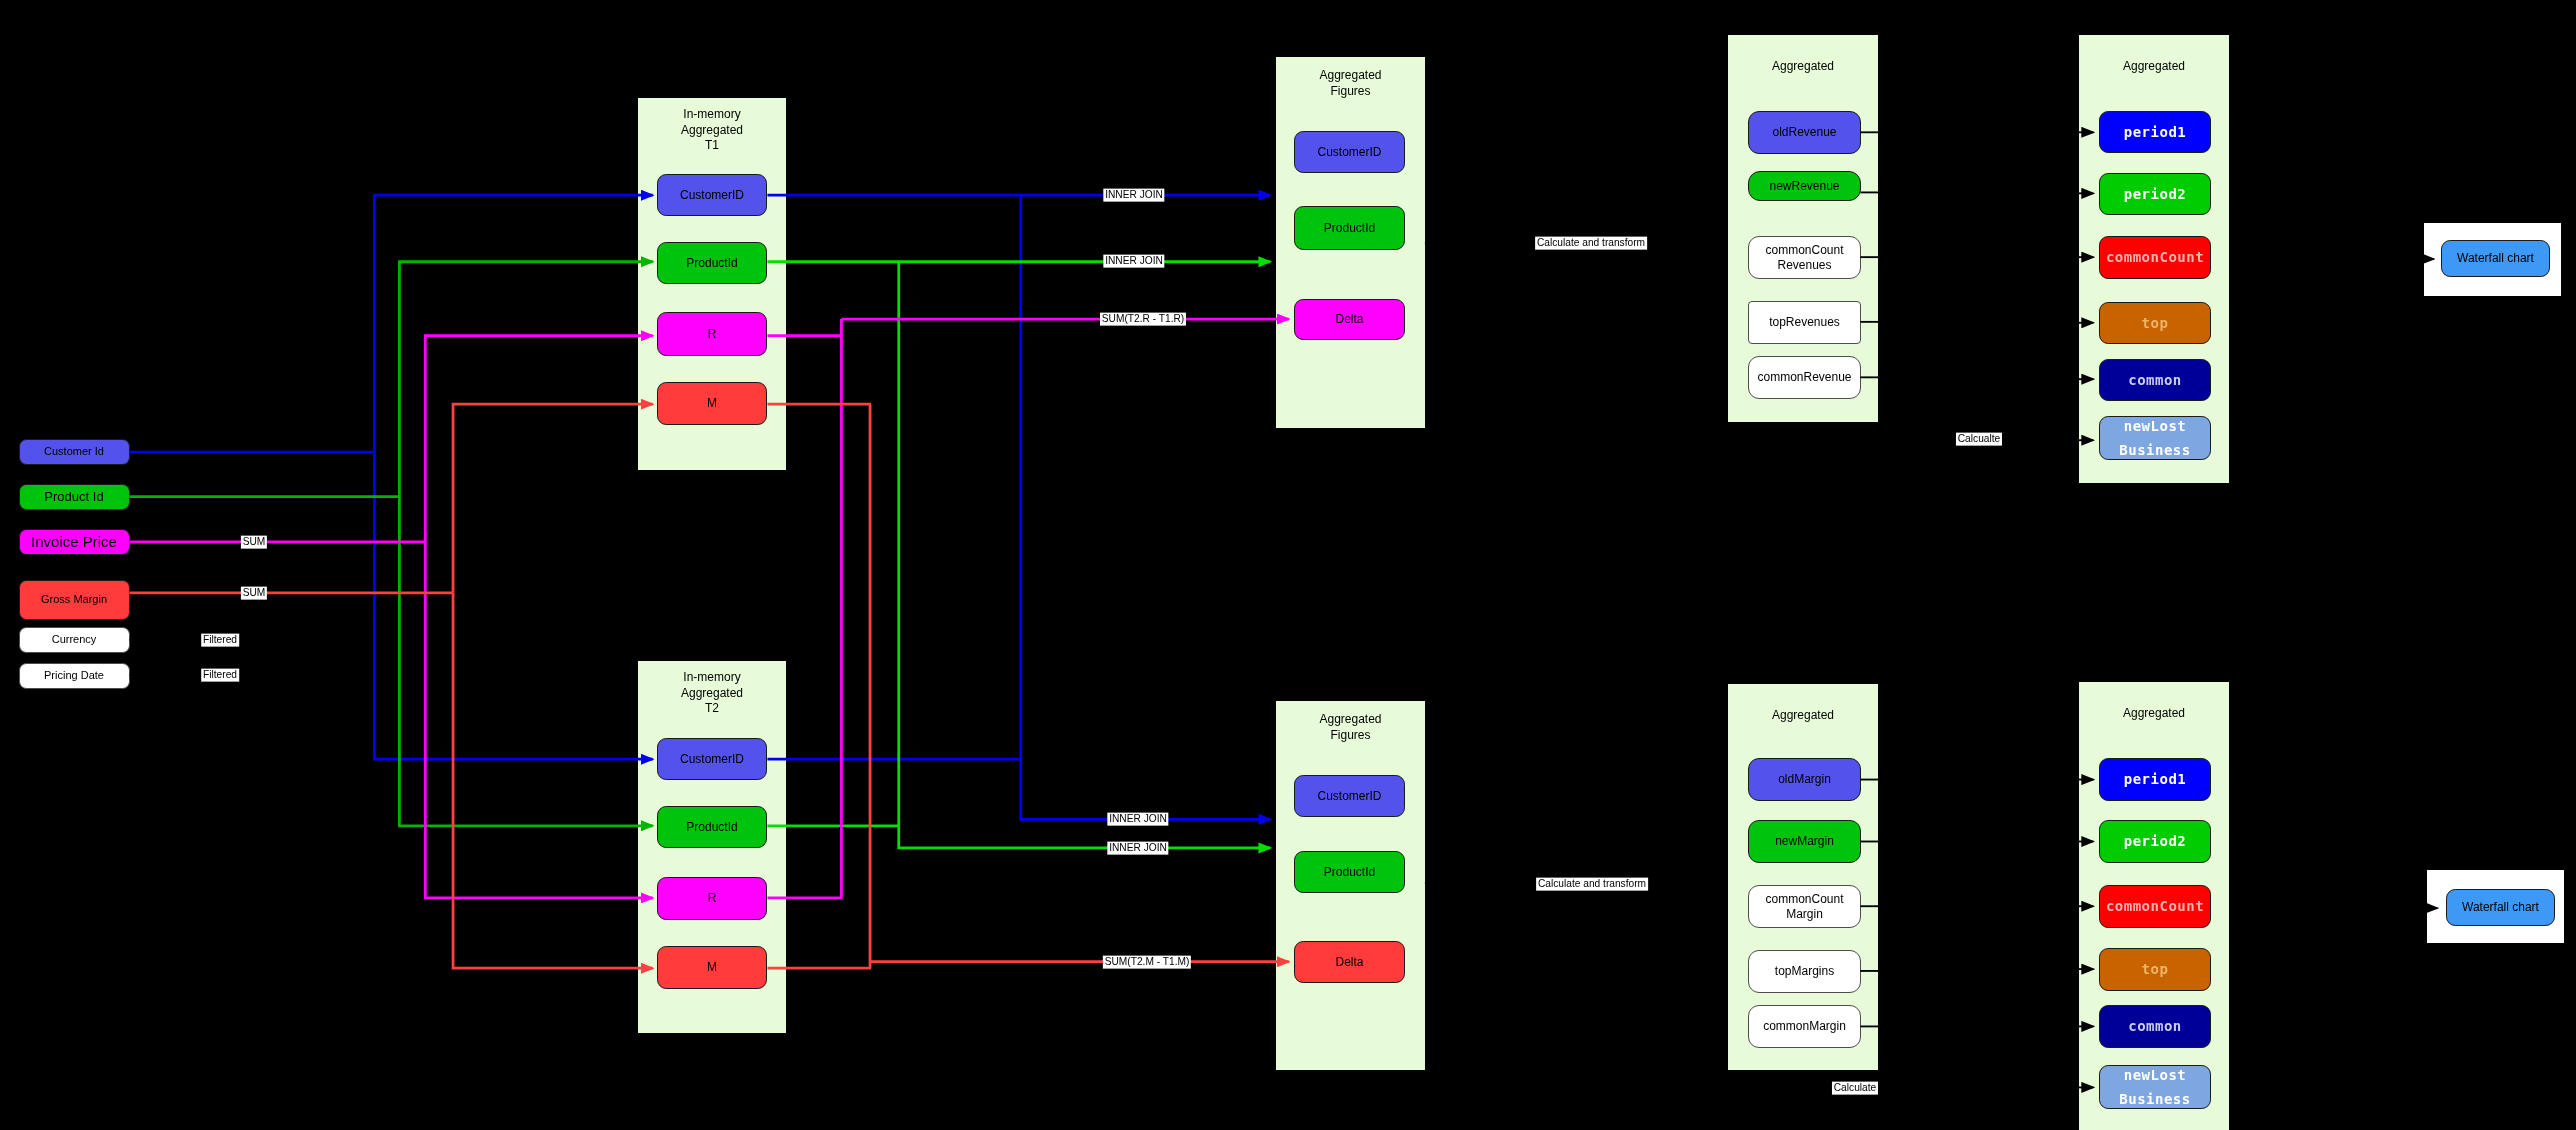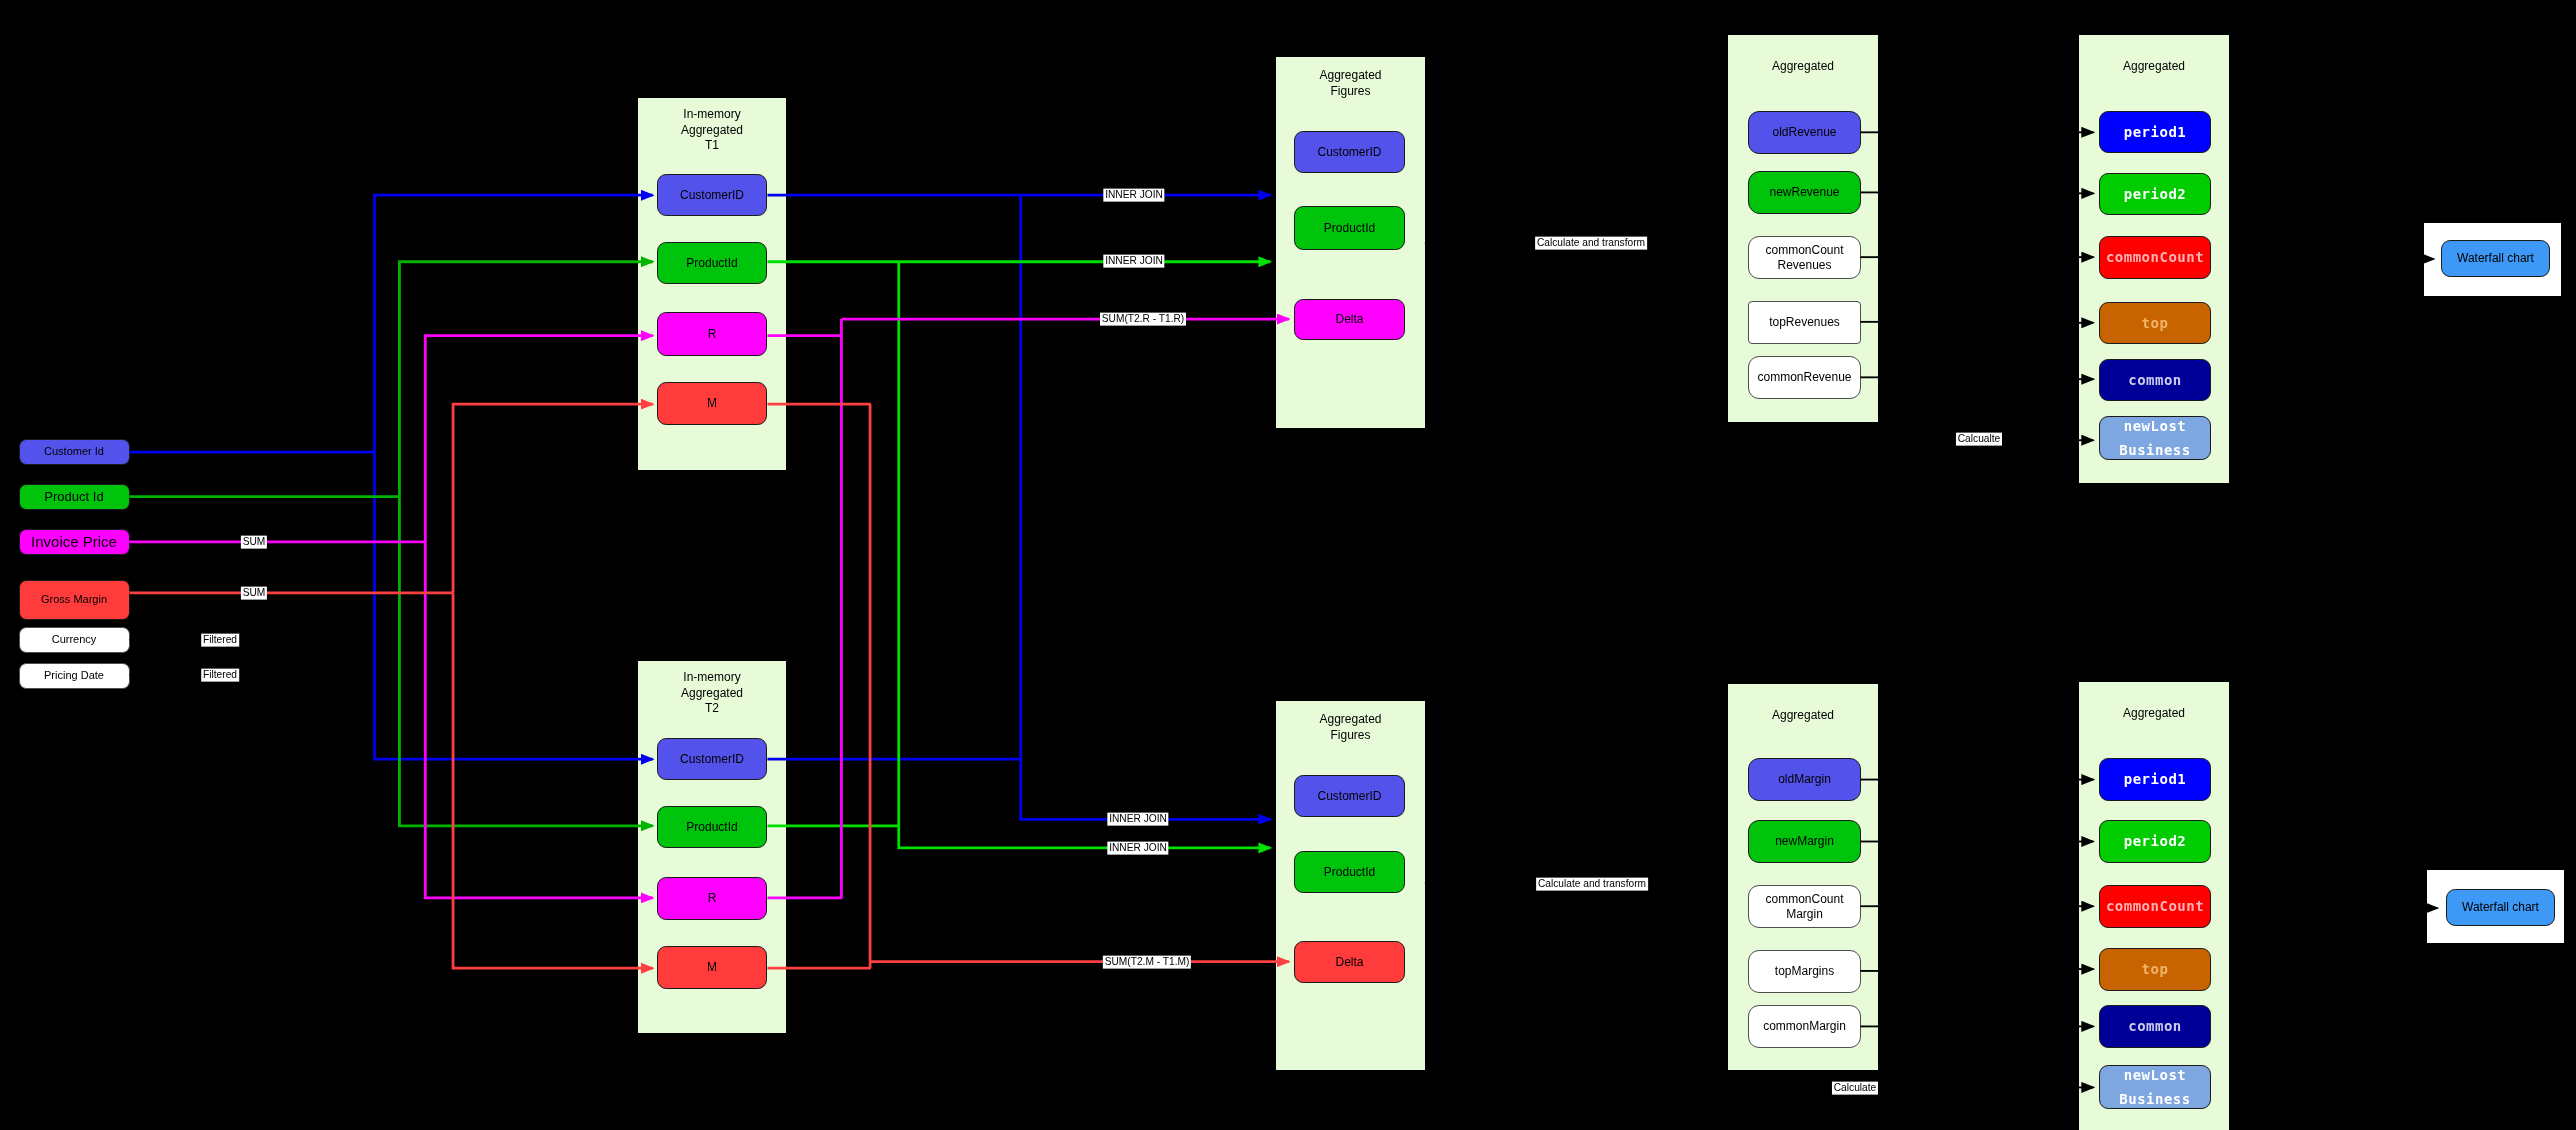--- a/index.html
+++ b/index.html
@@ -69,21 +69,21 @@
     <div class="node" style="left: 657px; top: 806px; width: 110px; height: 42px; background: rgb(0, 196, 12); color: rgb(0, 0, 0); border-radius: 9.2px;">ProductId</div>
     <div class="node" style="left: 657px; top: 877px; width: 110px; height: 43px; background: rgb(255, 0, 255); color: rgb(0, 0, 0); border-radius: 9.2px;">R</div>
     <div class="node" style="left: 657px; top: 946px; width: 110px; height: 43px; background: rgb(255, 59, 59); color: rgb(0, 0, 0); border-radius: 9.2px;">M</div>
     <div class="node" style="left: 1294px; top: 131px; width: 111px; height: 42px; background: rgb(83, 83, 236); color: rgb(0, 0, 0); border-radius: 9.2px;">CustomerID</div>
     <div class="node" style="left: 1294px; top: 206px; width: 111px; height: 44px; background: rgb(0, 196, 12); color: rgb(0, 0, 0); border-radius: 9.2px;">ProductId</div>
     <div class="node" style="left: 1294px; top: 299px; width: 111px; height: 41px; background: rgb(255, 0, 255); color: rgb(0, 0, 0); border-radius: 9.2px;">Delta</div>
     <div class="node" style="left: 1294px; top: 775px; width: 111px; height: 42px; background: rgb(83, 83, 236); color: rgb(0, 0, 0); border-radius: 9.2px;">CustomerID</div>
     <div class="node" style="left: 1294px; top: 851px; width: 111px; height: 42px; background: rgb(0, 196, 12); color: rgb(0, 0, 0); border-radius: 9.2px;">ProductId</div>
     <div class="node" style="left: 1294px; top: 941px; width: 111px; height: 42px; background: rgb(255, 59, 59); color: rgb(0, 0, 0); border-radius: 9.2px;">Delta</div>
     <div class="node" style="left: 1748px; top: 111px; width: 113px; height: 43px; background: rgb(83, 83, 236); color: rgb(0, 0, 0); border-radius: 11px;">oldRevenue</div>
-    <div class="node" style="left: 1748px; top: 171px; width: 113px; height: 43px; background: rgb(0, 196, 12); color: rgb(0, 0, 0); border-radius: 12px;">newRevenue</div>
+    <div class="node" style="left: 1748px; top: 171px; width: 113px; height: 30px; background: rgb(0, 196, 12); color: rgb(0, 0, 0); border-radius: 12px;">newRevenue</div>
     <div class="node whitenode" style="left: 1748px; top: 236px; width: 113px; height: 43px; background: rgb(255, 255, 255); color: rgb(0, 0, 0); border-radius: 11px;">commonCount
 Revenues</div>
     <div class="node whitenode" style="left: 1748px; top: 301px; width: 113px; height: 43px; background: rgb(255, 255, 255); color: rgb(0, 0, 0); border-radius: 4px;">topRevenues</div>
     <div class="node whitenode" style="left: 1748px; top: 356px; width: 113px; height: 43px; background: rgb(255, 255, 255); color: rgb(0, 0, 0); border-radius: 11px;">commonRevenue</div>
     <div class="node" style="left: 1748px; top: 758px; width: 113px; height: 43px; background: rgb(83, 83, 236); color: rgb(0, 0, 0); border-radius: 11px;">oldMargin</div>
     <div class="node" style="left: 1748px; top: 820px; width: 113px; height: 43px; background: rgb(0, 196, 12); color: rgb(0, 0, 0); border-radius: 11px;">newMargin</div>
     <div class="node whitenode" style="left: 1748px; top: 885px; width: 113px; height: 43px; background: rgb(255, 255, 255); color: rgb(0, 0, 0); border-radius: 11px;">commonCount
 Margin</div>
     <div class="node whitenode" style="left: 1748px; top: 950px; width: 113px; height: 43px; background: rgb(255, 255, 255); color: rgb(0, 0, 0); border-radius: 11px;">topMargins</div>
     <div class="node whitenode" style="left: 1748px; top: 1005px; width: 113px; height: 43px; background: rgb(255, 255, 255); color: rgb(0, 0, 0); border-radius: 11px;">commonMargin</div>

